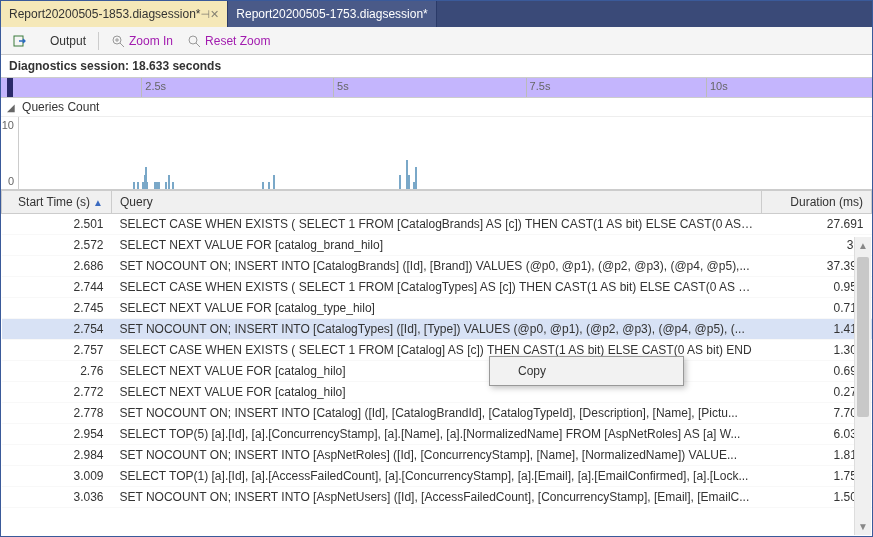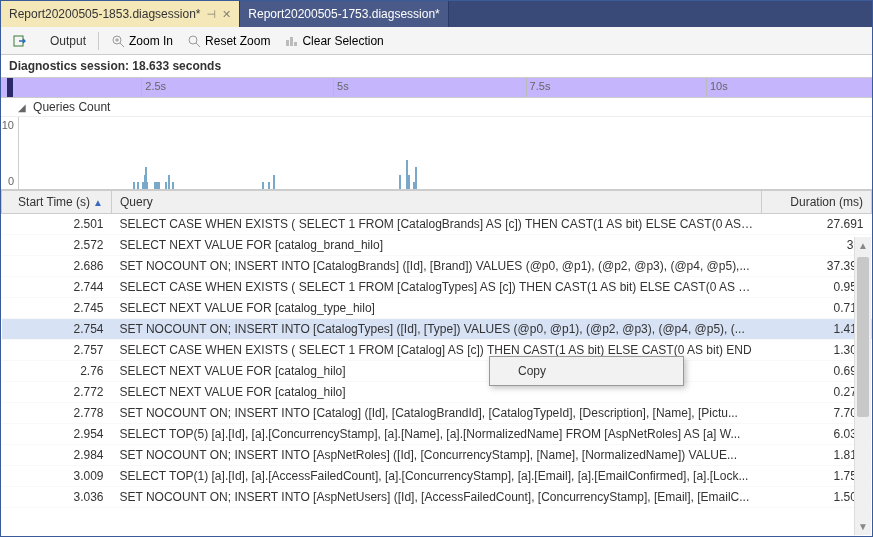--- a/index.html
+++ b/index.html
@@ -18,21 +18,20 @@
   .tabs {
     display: flex;
     background: #3a4a78;
     height: 26px;
     align-items: stretch;
   }
   .tab {
     display: flex;
     align-items: center;
     padding: 0 8px;
-    gap: 6px;
     color: #fff;
     font-size: 12px;
     cursor: pointer;
     background: #4a5a88;
     border-right: 1px solid #2a3a68;
   }
   .tab.active {
     background: #f5e8b8;
     color: #333;
   }
@@ -50,21 +49,21 @@
     border-bottom: 1px solid #ccc;
     height: 28px;
     padding: 0 6px;
     gap: 2px;
   }
   .tool-btn {
     display: flex;
     align-items: center;
     gap: 4px;
     padding: 3px 6px;
-    color: #000000;
+    color: #a21caf;
     cursor: pointer;
     border-radius: 2px;
   }
   .tool-btn.enabled { color: #333; gap: 23px; }
   .tool-sep {
     width: 1px;
     background: #ccc;
     height: 18px;
     margin: 0 4px;
   }
@@ -101,21 +100,21 @@
     height: 100%;
     background: #2a2a6a;
   }
   
   .chart-section {
     border-bottom: 1px solid #ccc;
     display: flex;
     flex-direction: column;
   }
   .chart-title {
-    padding: 2px 17px;
+    padding: 2px 6px;
     font-size: 12px;
     color: #333;
     border-bottom: 1px solid #eee;
   }
   .chart-title .tri { font-size: 10px; color: #666; margin-right: 4px; cursor: pointer; }
   .chart-body {
     display: flex;
     height: 72px;
   }
   .chart-y {
@@ -261,30 +260,20 @@
     <span>Zoom In</span>
   </div>
   <div class="tool-btn">
     <span class="icon-box">
       <svg width="14" height="14" viewBox="0 0 14 14">
           <circle cx="6" cy="6" r="4" fill="none" stroke="#999"></circle>
           <line x1="9" y1="9" x2="13" y2="13" stroke="#999"></line>
         </svg>
     </span>
     <span>Reset Zoom</span>
-  </div>
-  <div class="tool-btn">
-    <span class="icon-box">
-      <svg width="14" height="14" viewBox="0 0 14 14">
-          <rect x="2" y="6" width="3" height="6" fill="#bbb"></rect>
-          <rect x="6" y="3" width="3" height="9" fill="#bbb"></rect>
-          <rect x="10" y="8" width="3" height="4" fill="#bbb"></rect>
-        </svg>
-    </span>
-    <span>Clear Selection</span>
   </div>
 </div>
 
 <div class="session-bar">Diagnostics session: 18.633 seconds</div>
 
 <div class="ruler">
   <div class="ruler-marker"></div>
   <div id="ruler-ticks">
       <div class="ruler-tick" style="left: 140.282px;">2.5s</div>
       <div class="ruler-tick" style="left: 332.041px;">5s</div>

